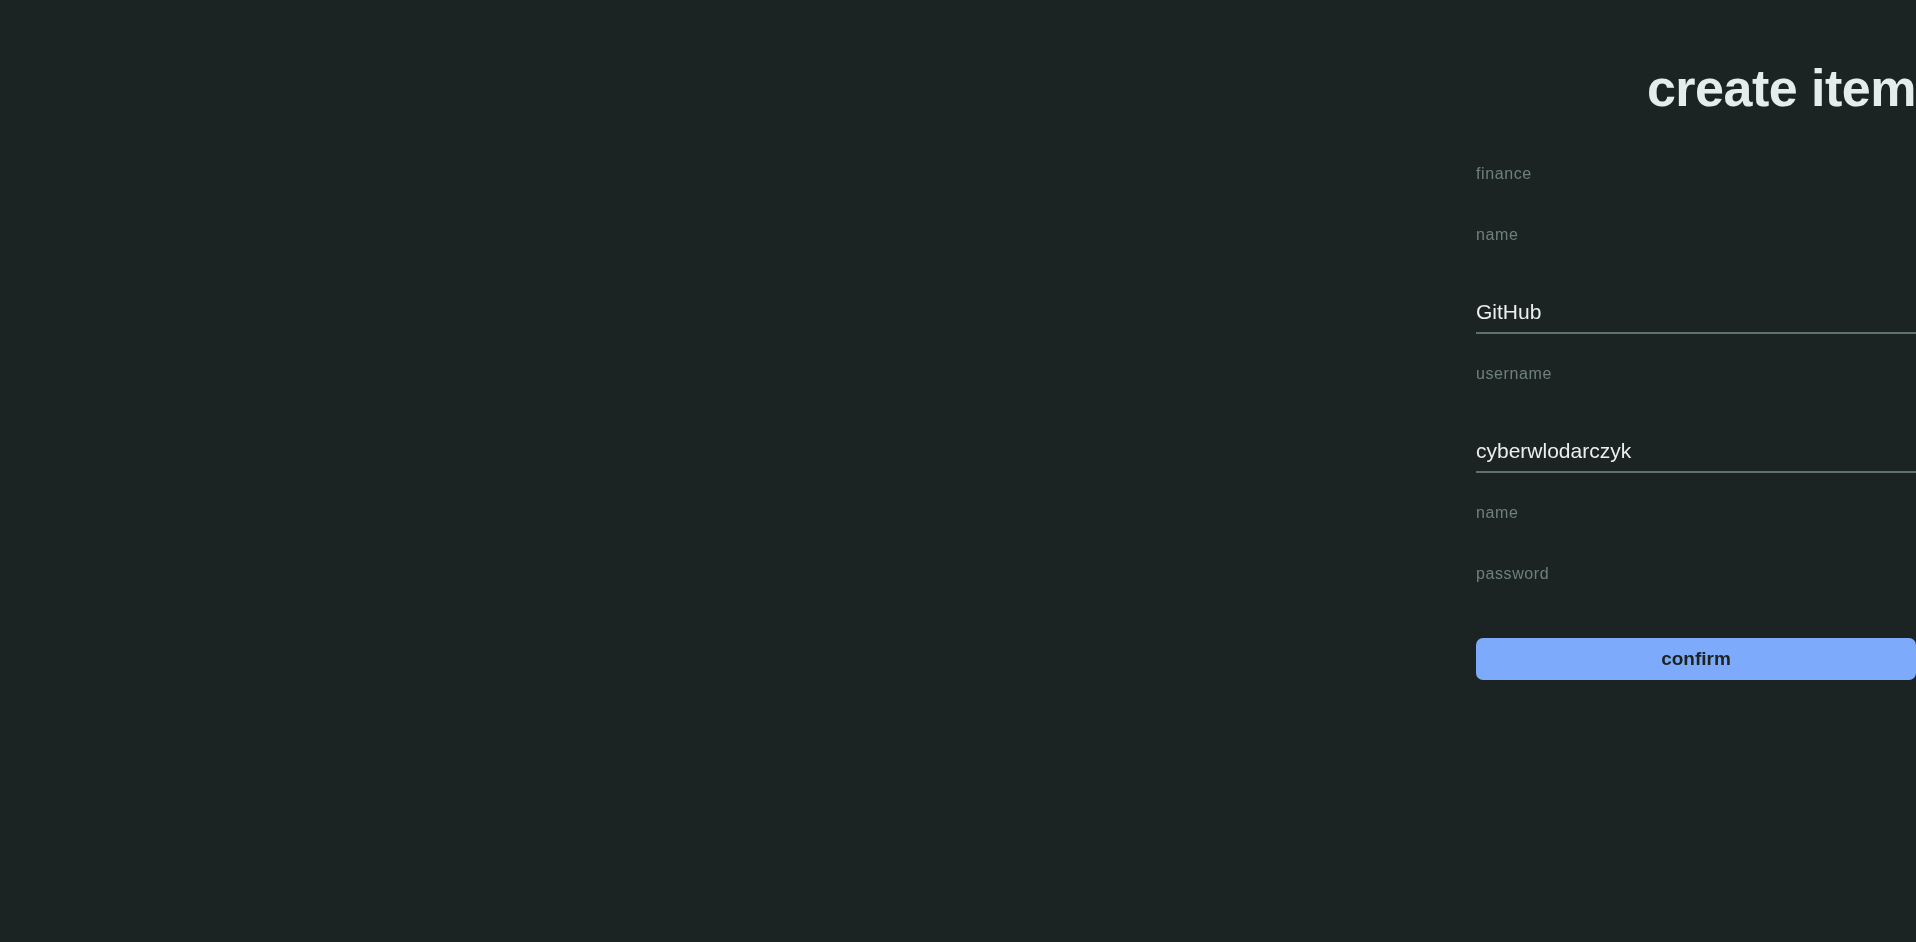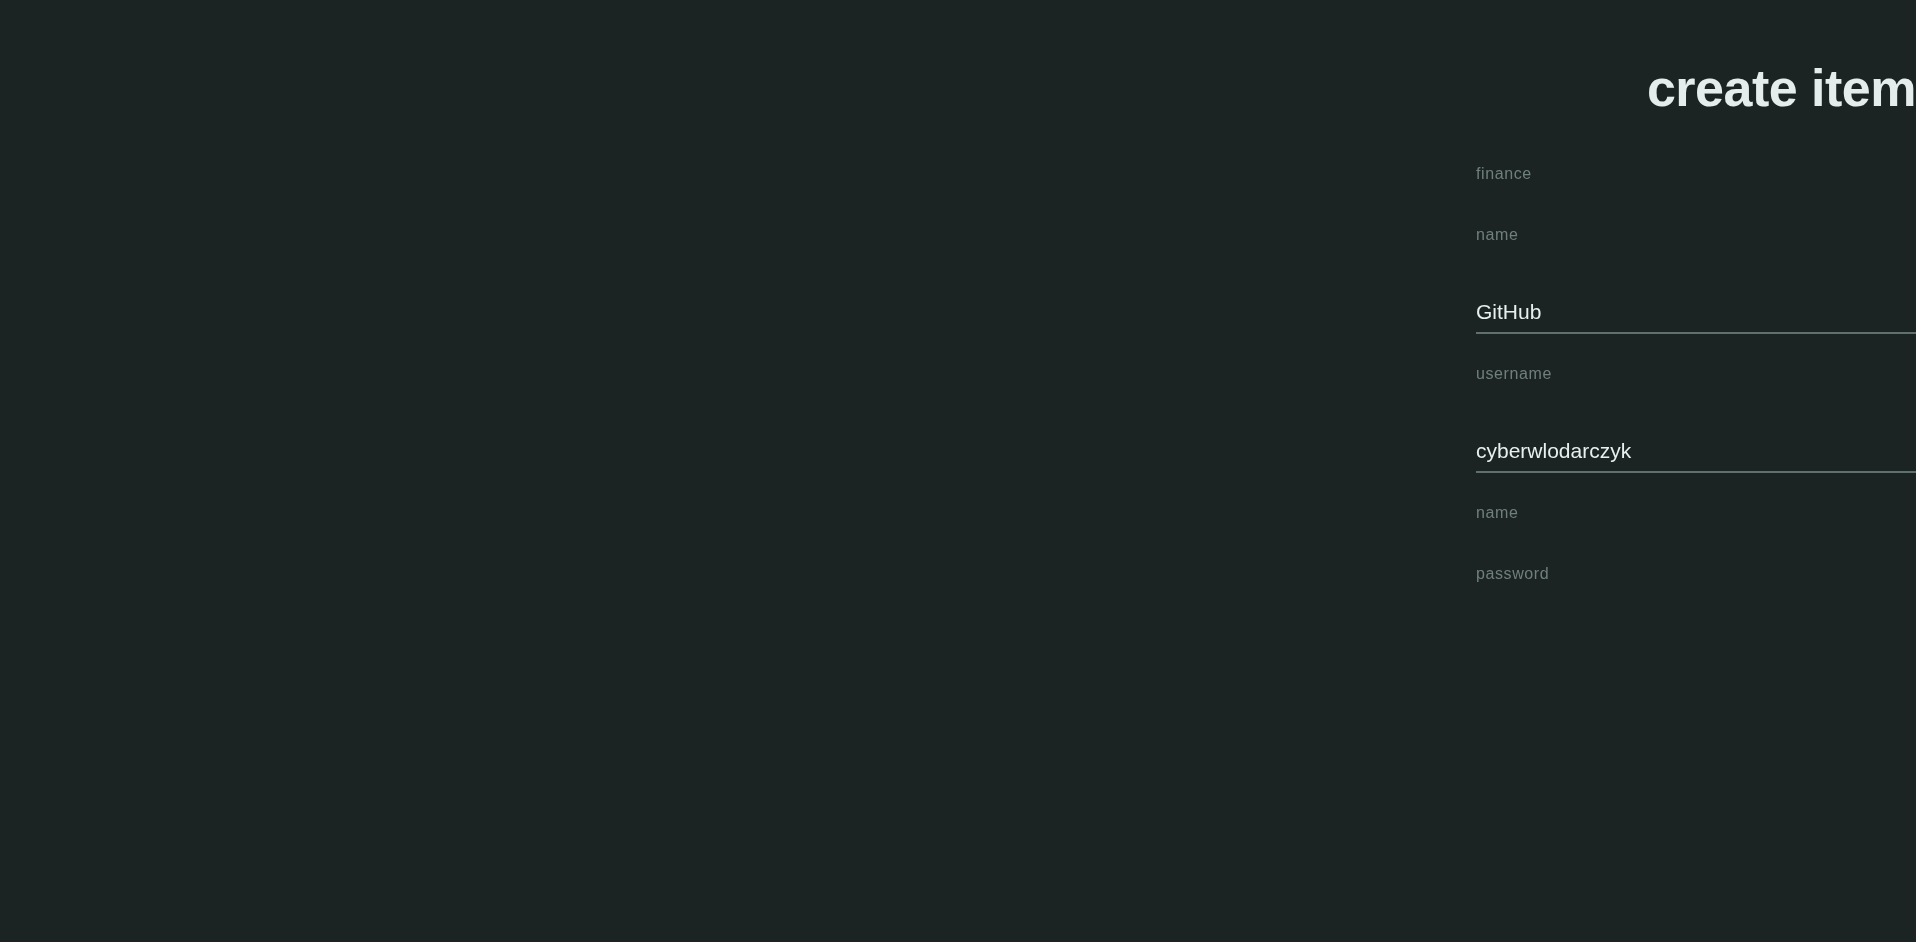--- a/index.html
+++ b/index.html
@@ -160,15 +160,16 @@
     </div>
 
     <div class="field">
       <div class="field-label">name</div>
     </div>
 
     <div class="field">
       <div class="field-label">password</div>
     </div>
 
+    <button class="confirm-button">confirm</button>
 
   </div>
 </div>
 
 </body></html>

